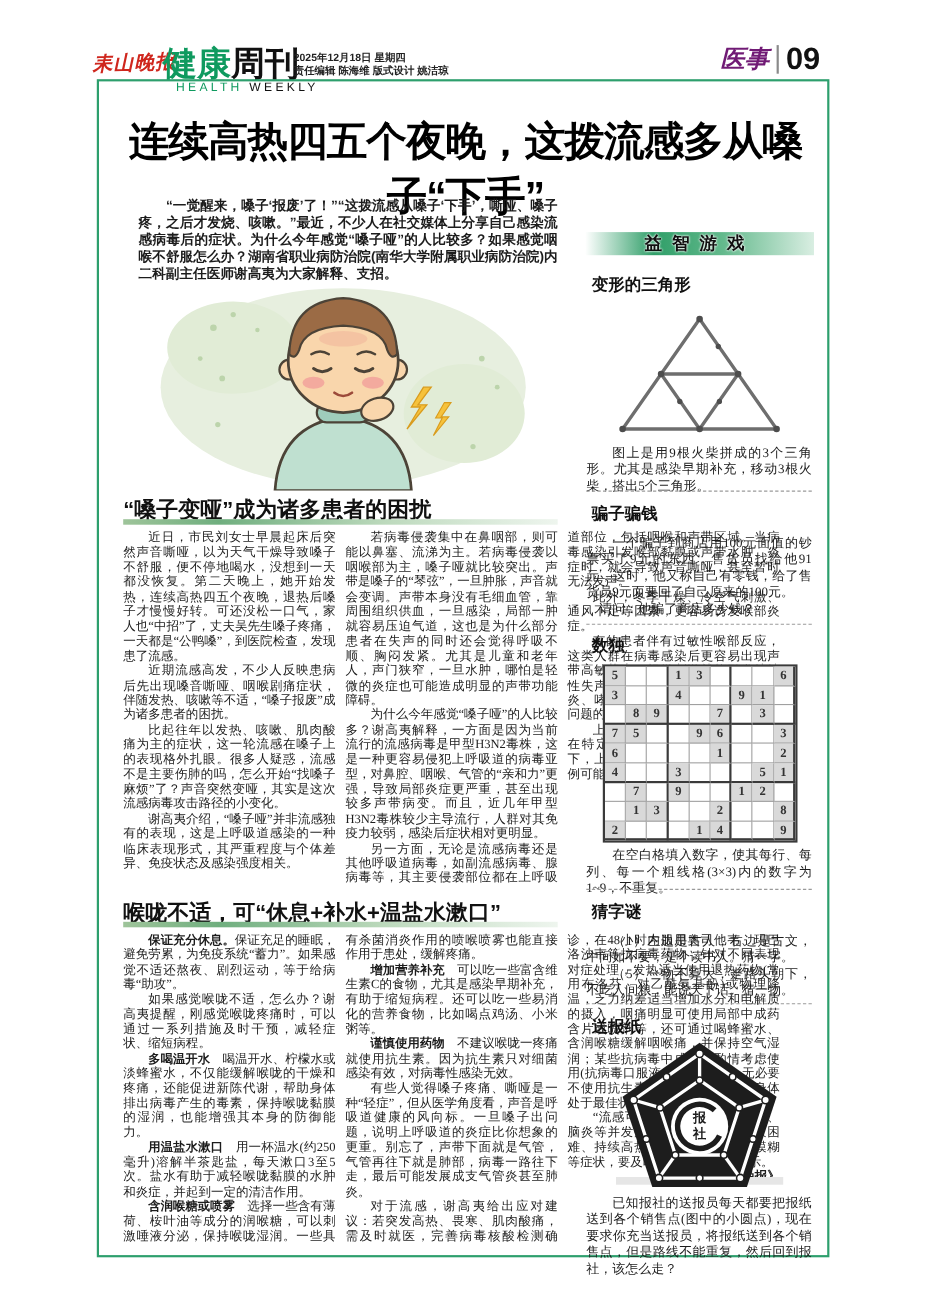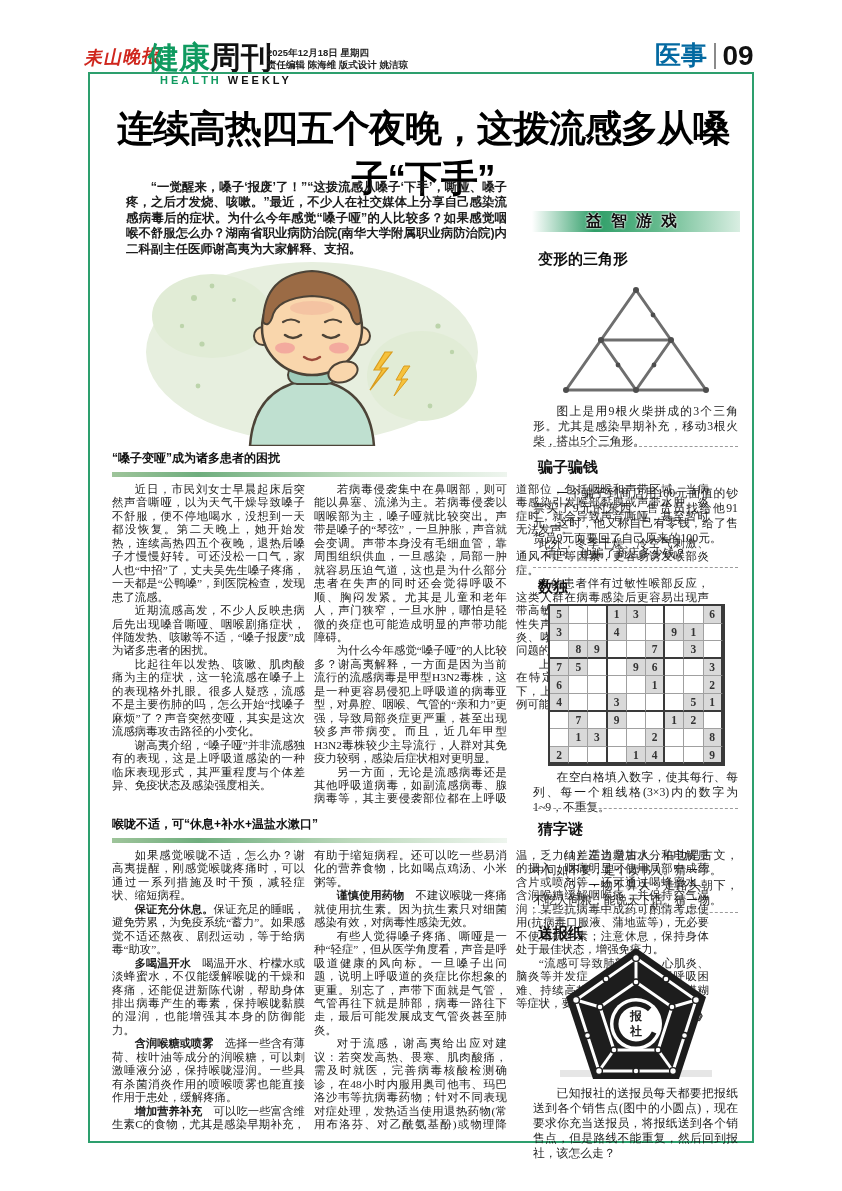--- a/index.html
+++ b/index.html
@@ -9,41 +9,41 @@
   }
   .abs{position:absolute;box-sizing:border-box;}
   .sans{font-family:"Liberation Sans", sans-serif;}
 
   
   .masthead-script{left:84px;top:45px;font-size:18px;font-weight:700;font-style:italic;
     color:#cf261d;transform:rotate(-2deg);letter-spacing:1px;}
   .masthead-cn{left:148px;top:37px;font-size:31px;font-weight:900;letter-spacing:0;}
   .masthead-cn .grn{color:#0f9a5f;}
   .masthead-cn .blk{color:#111;}
-  .masthead-en{left:160px;top:74px;font-size:11px;font-weight:700;letter-spacing:3px;text-align:center;}
+  .masthead-en{left:160px;top:74px;font-size:11px;font-weight:400;letter-spacing:3px;text-align:center;}
   .masthead-en .grn{color:#0f9a5f;}
   .masthead-en .blk{color:#111;}
   .pub-info{left:267px;top:47px;width:190px;font-size:9.5px;font-weight:700;
     line-height:11.5px;color:#222;}
   .page-tag{left:655px;top:38px;display:flex;align-items:center;gap:7px;}
-  .page-tag .sec{font-size:26px;font-weight:900;color:#0369a1;}
+  .page-tag .sec{font-size:22px;font-weight:900;color:#701a75;font-style:italic;}
   .page-tag .div{width:1.5px;height:26px;background:#8a8a8a;}
   .page-tag .num{font-size:28px;font-weight:700;color:#111;}
 
   
   .frame{left:88px;top:72px;width:666px;height:1071px;border:2px solid #2d9f6d;}
 
   
   .headline{left:98px;top:104px;width:650px;text-align:center;
     font-family:"Liberation Sans",sans-serif;font-weight:900;font-size:37px;
     letter-spacing:-1px;color:#000;}
   .intro{left:126px;top:180px;width:381px;font-family:"Liberation Sans",sans-serif;
     font-weight:700;font-size:12.4px;line-height:15.4px;text-align:justify;text-indent:2em;}
   .illo{left:142px;top:256px;}
-  .sec-title{font-family:"Liberation Sans",sans-serif;font-weight:800;font-size:12px;color:#111;}
+  .sec-title{font-family:"Liberation Sans",sans-serif;font-weight:800;font-size:20px;color:#111;}
   .sec-bar{height:5px;background:linear-gradient(90deg,#9ec49a 0%,#6fae7e 22%,#bcd9bc 60%,#eef5ee 100%);}
   .bodycols{column-count:2;column-gap:9px;text-align:justify;font-size:11.4px;line-height:13.45px;}
   .bodycols p{margin:0;text-indent:2em;}
   .runin{font-family:"Liberation Sans",sans-serif;font-weight:700;font-size:11.2px;}
   .src{float:right;font-family:"Liberation Sans",sans-serif;font-weight:700;}
 
   
   .sb-banner{left:532px;top:211px;width:208px;height:21px;
     background:linear-gradient(90deg,#ffffff 0%,#2f9e68 30%,#63b98c 60%,#d9eee2 100%);
     display:flex;align-items:center;justify-content:center;}
@@ -148,23 +148,24 @@
   <p>为什么今年感觉“嗓子哑”的人比较多？谢高夷解释，一方面是因为当前流行的流感病毒是甲型H3N2毒株，这是一种更容易侵犯上呼吸道的病毒亚型，对鼻腔、咽喉、气管的“亲和力”更强，导致局部炎症更严重，甚至出现较多声带病变。而且，近几年甲型H3N2毒株较少主导流行，人群对其免疫力较弱，感染后症状相对更明显。</p>
   <p>另一方面，无论是流感病毒还是其他呼吸道病毒，如副流感病毒、腺病毒等，其主要侵袭部位都在上呼吸道部位，包括咽喉和声带区域。当病毒感染引发喉部黏膜或声带水肿、炎症时，就会导致声音嘶哑，甚至暂时无法发声。</p>
   <p>此外，冬季干燥、冷空气刺激、通风不足等因素，更容易诱发喉部炎症。</p>
   <p>有的患者伴有过敏性喉部反应，这类人群在病毒感染后更容易出现声带高敏状态，轻微刺激就能引发持续性失声。如果患者本来就有鼻炎、咽炎、哮喘等过敏性基础疾病，嗓子出问题的概率会更高。</p>
   <p>上呼吸道感染的症状多样，今年在特定病毒和环境等多种因素叠加下，上呼吸道感染中，声音嘶哑的病例可能显得更为集中。</p>
 </div>
 
 <div class="abs sec-title" style="left:112px;top:816px;">喉咙不适，可“休息+补水+温盐水漱口”</div>
 <div class="abs sec-bar" style="left:112px;top:838px;width:395px;"></div>
 <div class="abs bodycols" style="left:112px;top:849px;width:395px;height:293px;">
+  <p><b class="runin">保证充分休息。</b><span>保证充足的睡眠，避免劳累，为免疫系统“蓄力”。如果感觉不适还熬夜、剧烈运动，等于给病毒“助攻”。</span></p>
   <p><b class="runin"></b><span>如果感觉喉咙不适，怎么办？谢高夷提醒，刚感觉喉咙疼痛时，可以通过一系列措施及时干预，减轻症状、缩短病程。</span></p>
-  <p><b class="runin">保证充分休息。</b><span>保证充足的睡眠，避免劳累，为免疫系统“蓄力”。如果感觉不适还熬夜、剧烈运动，等于给病毒“助攻”。</span></p>
   <p><b class="runin">多喝温开水　</b><span>喝温开水、柠檬水或淡蜂蜜水，不仅能缓解喉咙的干燥和疼痛，还能促进新陈代谢，帮助身体排出病毒产生的毒素，保持喉咙黏膜的湿润，也能增强其本身的防御能力。</span></p>
+  <p><b class="runin">用温盐水漱口　</b><span>用一杯温水(约250毫升)溶解半茶匙盐，每天漱口3至5次。盐水有助于减轻喉咙黏膜的水肿和炎症，并起到一定的清洁作用。</span></p>
   <p><b class="runin">含润喉糖或喷雾　</b><span>选择一些含有薄荷、桉叶油等成分的润喉糖，可以刺激唾液分泌，保持喉咙湿润。一些具有杀菌消炎作用的喷喉喷雾也能直接作用于患处，缓解疼痛。</span></p>
   <p><b class="runin">增加营养补充　</b><span>可以吃一些富含维生素C的食物，尤其是感染早期补充，有助于缩短病程。还可以吃一些易消化的营养食物，比如喝点鸡汤、小米粥等。</span></p>
   <p><b class="runin">谨慎使用药物　</b><span>不建议喉咙一疼痛就使用抗生素。因为抗生素只对细菌感染有效，对病毒性感染无效。</span></p>
   <p><span>有些人觉得嗓子疼痛、嘶哑是一种“轻症”，但从医学角度看，声音是呼吸道健康的风向标。一旦嗓子出问题，说明上呼吸道的炎症比你想象的更重。别忘了，声带下面就是气管，气管再往下就是肺部，病毒一路往下走，最后可能发展成支气管炎甚至肺炎。</span></p>
   <p><span>对于流感，谢高夷给出应对建议：若突发高热、畏寒、肌肉酸痛，需及时就医，完善病毒核酸检测确诊，在48小时内服用奥司他韦、玛巴洛沙韦等抗病毒药物；针对不同表现对症处理，发热适当使用退热药物(常用布洛芬、对乙酰氨基酚)或物理降温，乏力纳差适当增加水分和电解质的摄入，咽痛明显可使用局部中成药含片或喷剂等，还可通过喝蜂蜜水、含润喉糖缓解咽喉痛，并保持空气湿润；某些抗病毒中成药可酌情考虑使用(抗病毒口服液、蒲地蓝等)，无必要不使用抗生素；注意休息，保持身体处于最佳状态，增强免疫力。</span></p>
   <p><span>“流感可导致肺部感染、心肌炎、脑炎等并发症，所以一旦出现呼吸困难、持续高热、咳嗽黄痰、意识模糊等症状，要及时就医。”谢高夷表示。</span><b class="src">据《长沙晚报》</b></p>
 </div>
 
 <div class="abs sb-banner">
   <span>益智游戏</span>

